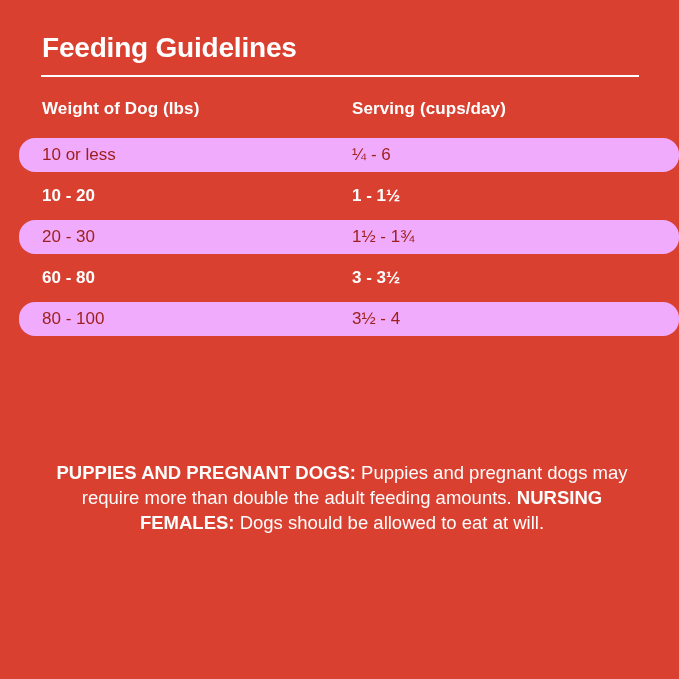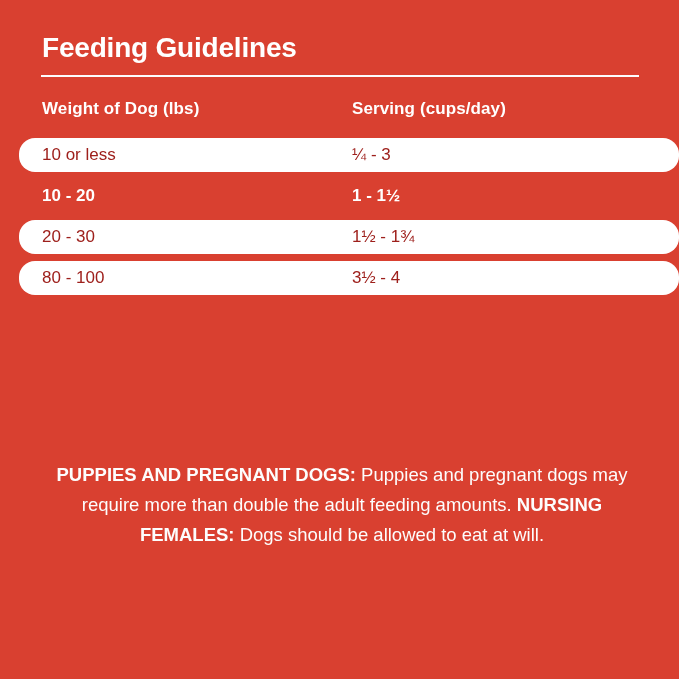--- a/index.html
+++ b/index.html
@@ -71,21 +71,21 @@
     position: absolute;
     top: 50%;
     transform: translateY(-50%);
     font-size: 17px;
     white-space: nowrap;
   }
   .row .cell.c1 { left: 42px; }
   .row .cell.c2 { left: 352px; }
 
   .row.white {
-    background: #ffffff;
+    background: #f0abfc;
     border-radius: 16px;
     margin-left: 19px;
   }
   .row.white .cell {
     color: #9e201c;
     font-weight: normal;
   }
   .row.white .cell.c1 { left: 23px; }
   .row.white .cell.c2 { left: 333px; }
 
@@ -96,21 +96,21 @@
     color: #ffffff;
     font-weight: bold;
   }
 
   .footnote {
     position: absolute;
     left: 42px;
     top: 441px;
     width: 600px;
     font-size: 18.5px;
-    line-height: 30px;
+    line-height: 25px;
     color: #fdfdfd;
     font-weight: normal;
   }
   .footnote b {
     font-weight: bold;
   }
 </style>
 </head>
 <body>
 
@@ -120,35 +120,39 @@
   <div class="title-rule"></div>
 
   <div class="table">
     <div class="head-row">
       <div class="head-cell col-serving">Serving (cups/day)</div>
       <div class="head-cell col-weight">Weight of Dog (lbs)</div>
     </div>
 
     <div class="row white">
       <div class="cell c1">10 or less</div>
-      <div class="cell c2">¼ - 3</div>
+      <div class="cell c2">¼ - 6</div>
     </div>
 
     <div class="row plain">
       <div class="cell c1">10 - 20</div>
       <div class="cell c2">1 - 1½</div>
     </div>
 
     <div class="row white">
       <div class="cell c1">20 - 30</div>
       <div class="cell c2">1½ - 1¾</div>
     </div>
 
 
 
+    <div class="row plain">
+      <div class="cell c1">60 - 80</div>
+      <div class="cell c2">3 - 3½</div>
+    </div>
 
     <div class="row white">
       <div class="cell c1">80 - 100</div>
       <div class="cell c2">3½ - 4</div>
     </div>
   </div>
 
   <p class="footnote"><b>PUPPIES AND PREGNANT DOGS:</b><span> Puppies and pregnant dogs may require more than double the adult feeding amounts. </span><b>NURSING FEMALES:</b><span> Dogs should be allowed to eat at will.</span></p>
 
 </div>

